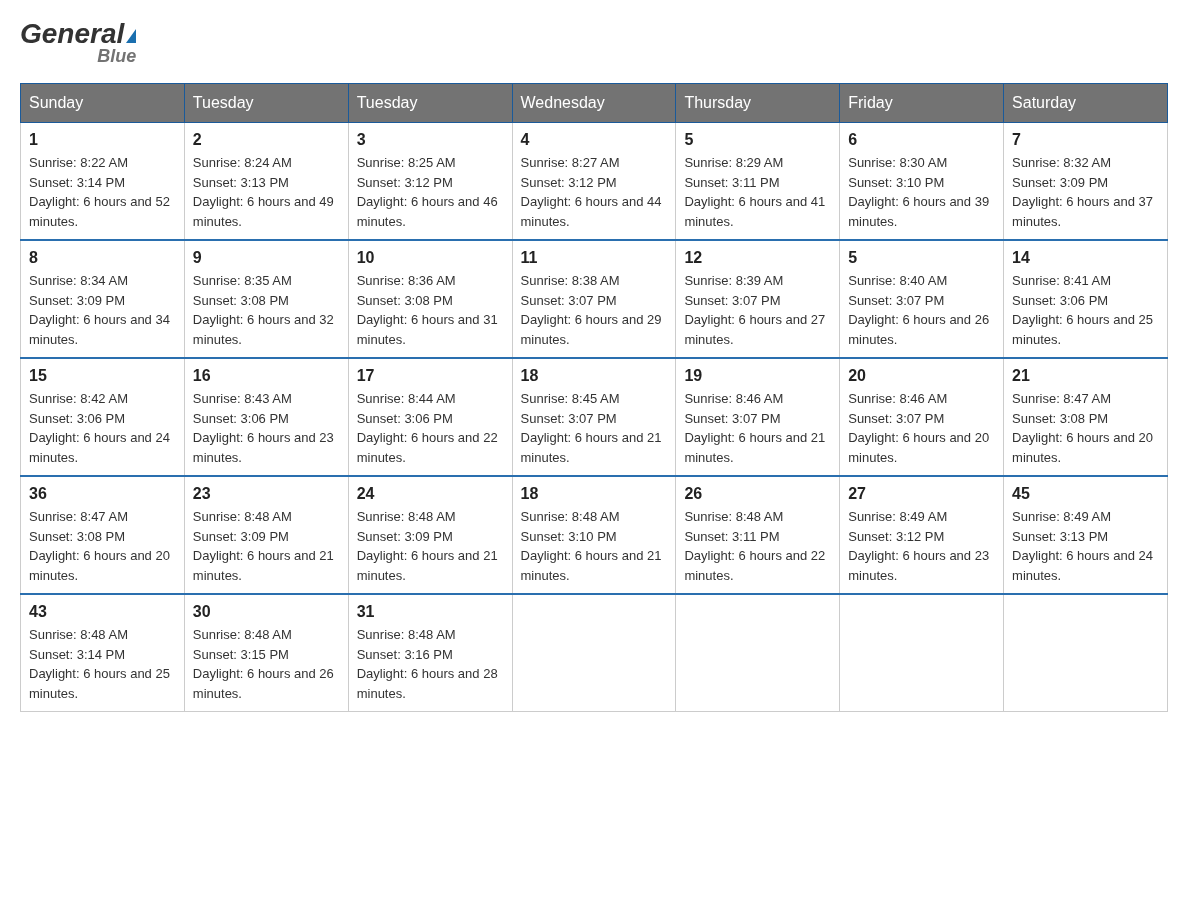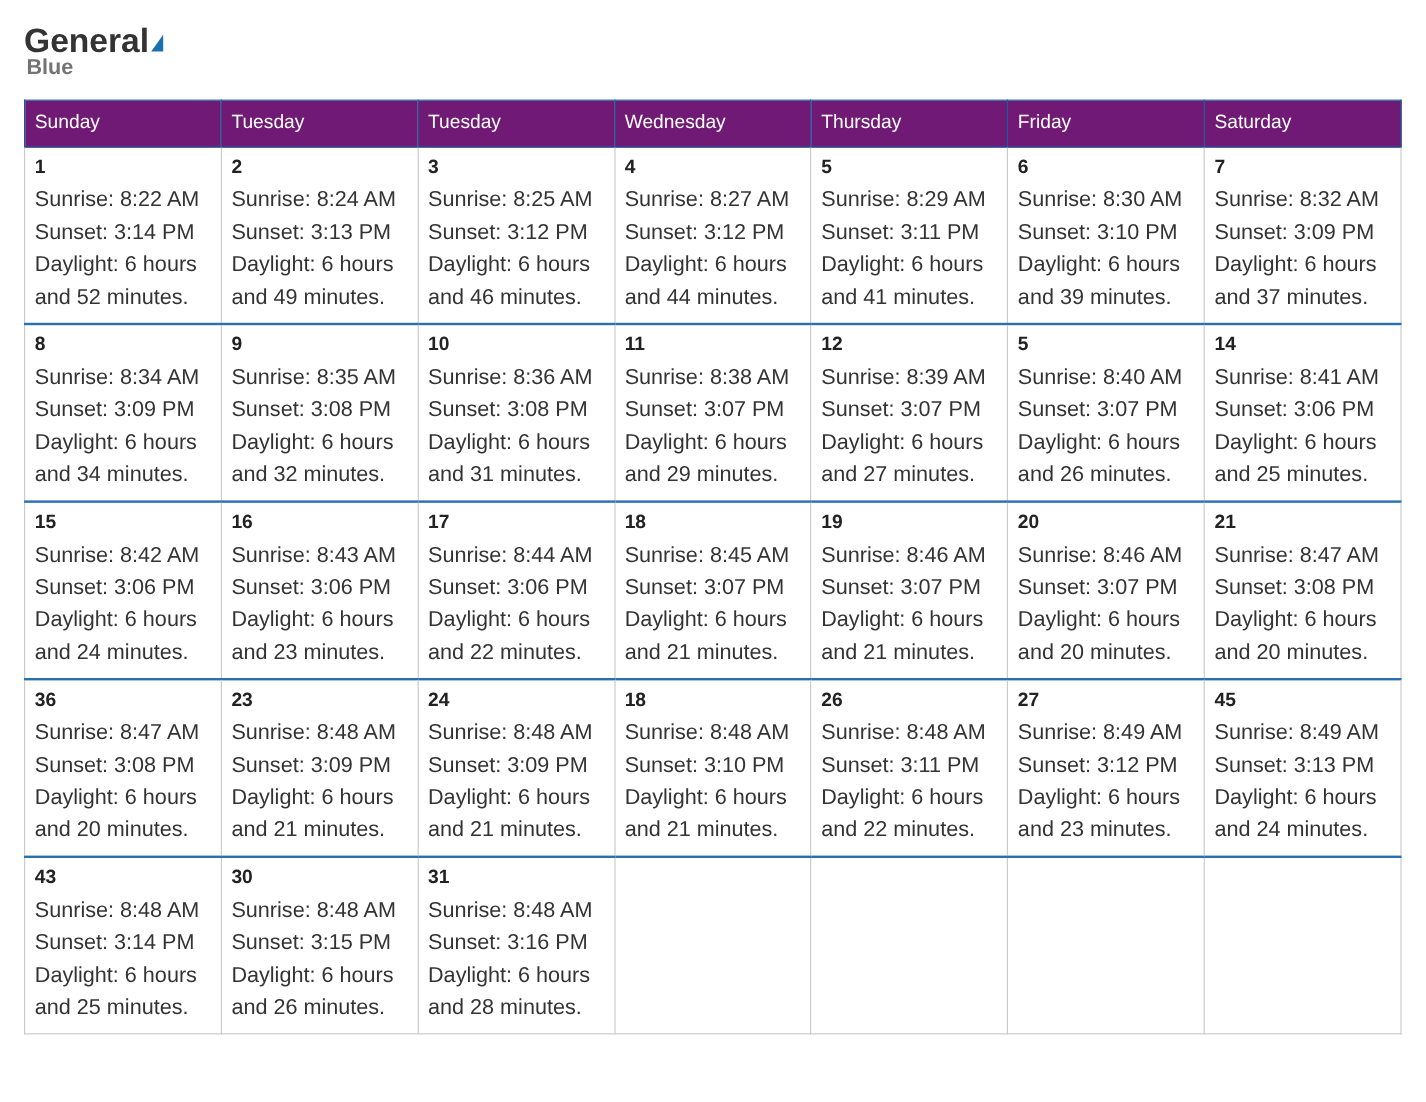--- a/index.html
+++ b/index.html
@@ -12,21 +12,22 @@
     }
     .header-area {
       display: flex;
       justify-content: space-between;
       align-items: flex-start;
       margin-bottom: 16px;
     }
     .logo-area {
       display: flex;
       flex-direction: column;
-      align-items: flex-start;
+      align-items: flex-end;
+      font-style: italic;
     }
     .logo-text {
       font-size: 28px;
       font-weight: bold;
       color: #333;
       line-height: 1;
     }
     .logo-triangle {
       display: inline-block;
       width: 0;
@@ -56,21 +57,21 @@
       font-size: 22px;
       color: #444;
       margin-top: 4px;
     }
     .calendar-table {
       width: 100%;
       border-collapse: collapse;
       table-layout: fixed;
     }
     .calendar-table th {
-      background-color: #701a75;
+      background-color: #737373;
       color: #fff;
       padding: 10px 8px;
       text-align: left;
       font-size: 16px;
       font-weight: normal;
       border: 1px solid #1a5a9a;
     }
     .calendar-table td {
       vertical-align: top;
       padding: 8px;
@@ -79,21 +80,21 @@
       color: #222;
       height: 110px;
     }
     .day-number {
       font-size: 16px;
       font-weight: bold;
       display: block;
       margin-bottom: 4px;
     }
     .day-info {
-      font-size: 18px;
+      font-size: 13px;
       line-height: 1.5;
       color: #333;
     }
     .empty-cell {
       background: #fff;
     }
     .row-border-top td {
       border-top: 2px solid #2a6faf;
     }
   </style>

